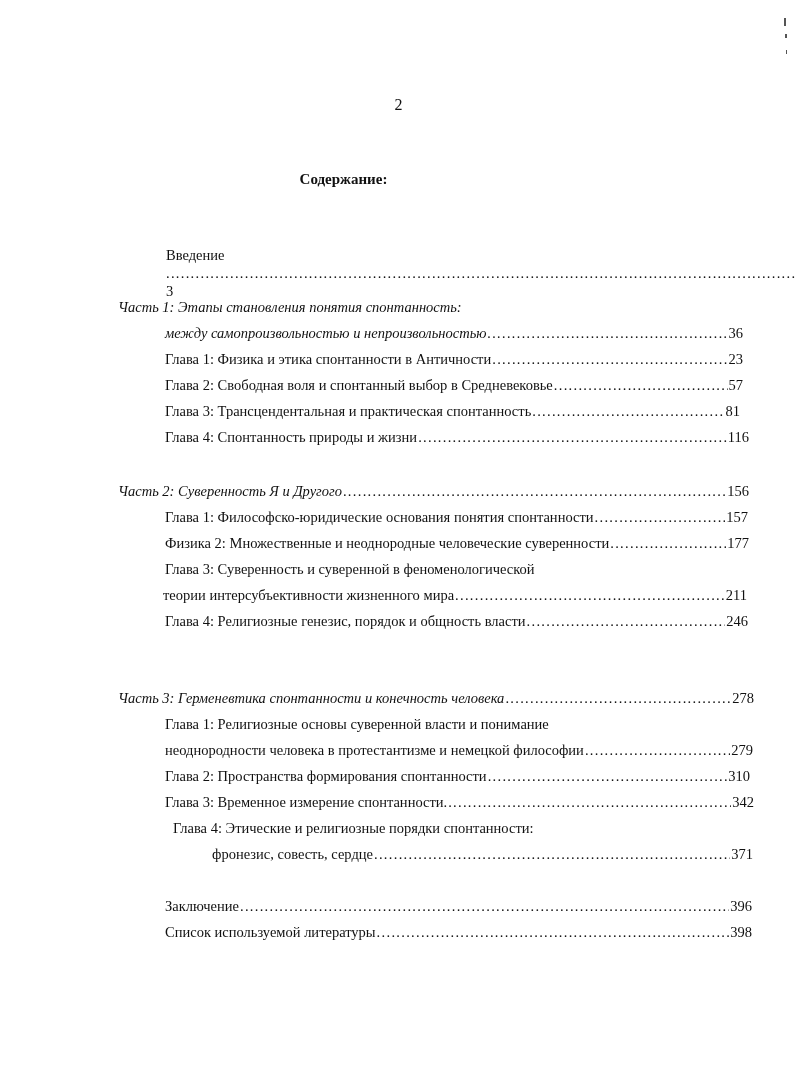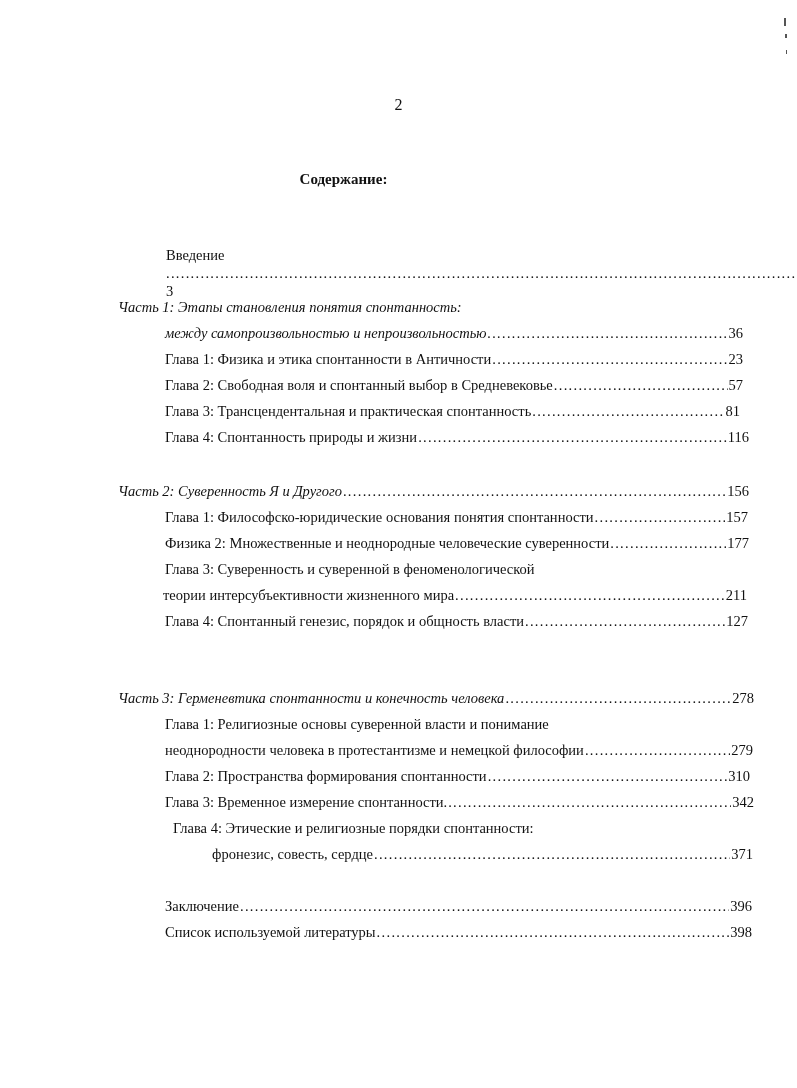--- a/index.html
+++ b/index.html
@@ -95,23 +95,23 @@
   </div>
   <div class="line" style="top:560px;left:165px;">
     <span class="txt">Глава 3: Суверенность и суверенной в феноменологической</span>
   </div>
   <div class="line" style="top:586px;left:163px;width:584px;">
     <span class="txt">теории интерсубъективности жизненного мира</span>
     <span class="dots"></span>
     <span class="pg">211</span>
   </div>
   <div class="line" style="top:612px;left:165px;width:583px;">
-    <span class="txt">Глава 4: Спонтанный генезис, порядок и общность власти</span>
+    <span class="txt">Глава 4: Религиозные генезис, порядок и общность власти</span>
     <span class="dots"></span>
-    <span class="pg">127</span>
+    <span class="pg">246</span>
   </div>
 
   <div class="line italic" style="top:689px;left:118px;width:636px;">
     <span class="txt">Часть 3: Герменевтика спонтанности и конечность человека</span>
     <span class="dots" style="font-style:normal"></span>
     <span class="pg" style="font-style:normal">278</span>
   </div>
   <div class="line" style="top:715px;left:165px;align-items:center;">
     <span class="txt">Глава 1: Религиозные основы суверенной власти и понимание</span>
   </div>

